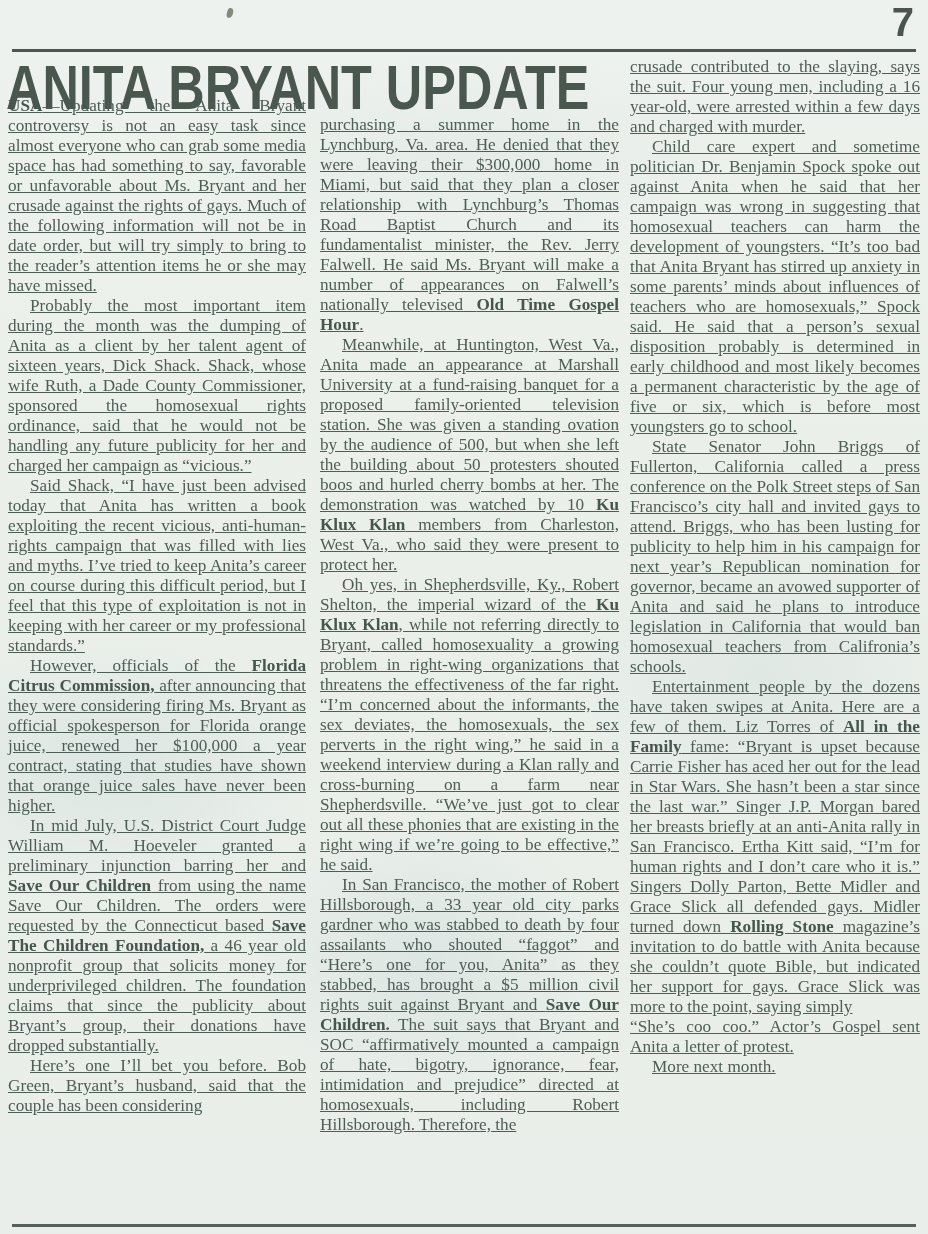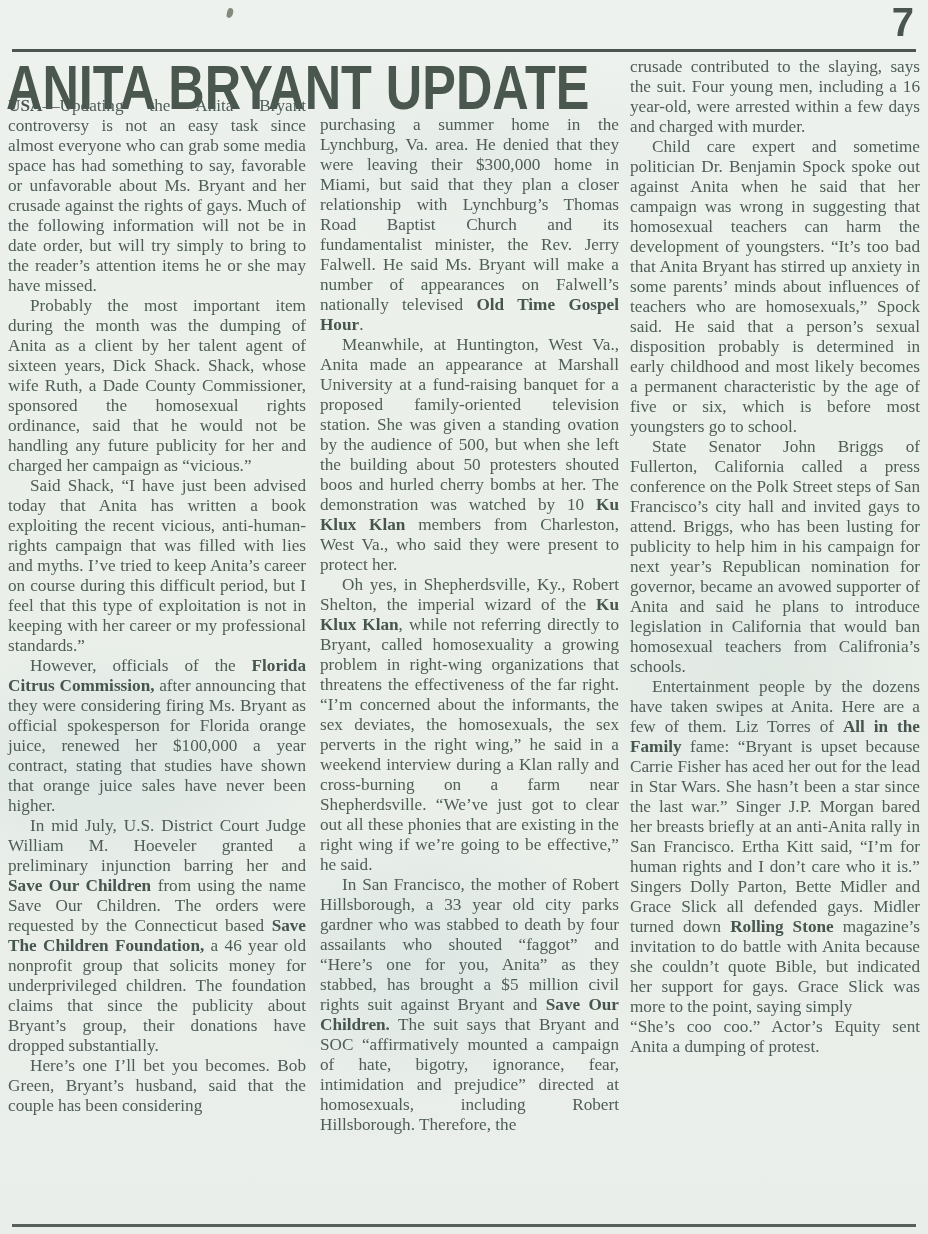--- a/index.html
+++ b/index.html
@@ -42,20 +42,21 @@
     color: #4a574f;
     transform: scaleX(0.80);
     transform-origin: left top;
   }
   .col {
     position: absolute;
     font-size: 17.2px; line-height: 20px;
     color: #4f5d57;
     text-align: justify;
     text-justify: inter-word;
+    text-decoration: underline;
   }
   .col1 { left: 8px;   top: 96px; width: 298px; }
   .col2 { left: 320px; top: 115px; width: 299px; }
   .col3 { left: 630px; top: 57px;  width: 290px; }
   .para { margin: 0; }
   .para.indent { text-indent: 22px; }
   .para b { font-weight: bold; color: #47554f; }
 </style>
 </head>
 <body>
@@ -64,29 +65,30 @@
   <div class="speck"></div>
   <div class="page-number">7</div>
   <div class="rule rule-top"></div>
   <h1 class="headline">ANITA BRYANT UPDATE</h1>
   <div class="col col1">
       <p class="para"><b>USA</b>—Updating the Anita Bryant controversy is not an easy task since almost everyone who can grab some media space has had something to say, favorable or unfavorable about Ms. Bryant and her crusade against the rights of gays. Much of the following information will not be in date order, but will try simply to bring to the reader’s attention items he or she may have missed.</p>
       <p class="para indent">Probably the most important item during the month was the dumping of Anita as a client by her talent agent of sixteen years, Dick Shack. Shack, whose wife Ruth, a Dade County Commissioner, sponsored the homosexual rights ordinance, said that he would not be handling any future publicity for her and charged her campaign as “vicious.”</p>
       <p class="para indent">Said Shack, “I have just been advised today that Anita has written a book exploiting the recent vicious, anti-human-rights campaign that was filled with lies and myths.  I’ve tried to keep Anita’s career on course during this difficult period, but I feel that this type of exploitation is not in keeping with her career or my professional standards.”</p>
       <p class="para indent">However, officials of the <b>Florida Citrus Commission,</b> after announcing that they were considering firing Ms. Bryant as official spokesperson for Florida orange juice, renewed her $100,000 a year contract, stating that studies have shown that orange juice sales have never been higher.</p>
       <p class="para indent">In mid July, U.S. District Court Judge William M. Hoeveler granted a preliminary injunction barring her and <b>Save Our Children</b> from using the name Save Our Children.  The orders were requested by the Connecticut based <b>Save The Children Foundation,</b> a 46 year old nonprofit group that solicits money for underprivileged children.  The foundation claims that since the publicity about Bryant’s group, their donations have dropped substantially.</p>
-      <p class="para indent">Here’s one I’ll bet you becomes.  Bob Green, Bryant’s husband, said that the couple has been considering</p>
+      <p class="para indent">Here’s one I’ll bet you before.  Bob Green, Bryant’s husband, said that the couple has been considering</p>
     </div>
   <div class="col col2">
       <p class="para">purchasing a summer home in the Lynchburg, Va. area.  He denied that they were leaving their $300,000 home in Miami, but said that they plan a closer relationship with Lynchburg’s Thomas Road Baptist Church and its fundamentalist minister, the Rev. Jerry Falwell.  He said Ms. Bryant will make a number of appearances on Falwell’s nationally televised <b>Old Time Gospel Hour</b>.</p>
       <p class="para indent">Meanwhile, at Huntington, West Va., Anita made an appearance at Marshall University at a fund-raising banquet for a proposed family-oriented television station.  She was given a standing ovation by the audience of 500, but when she left the building about 50 protesters shouted boos and hurled cherry bombs at her.  The demonstration was watched by 10 <b>Ku Klux Klan</b> members from Charleston, West Va., who said they were present to protect her.</p>
       <p class="para indent">Oh yes, in Shepherdsville, Ky., Robert Shelton, the imperial wizard of the <b>Ku Klux Klan</b>, while not referring directly to Bryant, called homosexuality a growing problem in right-wing organizations that threatens the effectiveness of the far right.  “I’m concerned about the informants, the sex deviates, the homosexuals, the sex perverts in the right wing,” he said in a weekend interview during a Klan rally and cross-burning on a farm near Shepherdsville.  “We’ve just got to clear out all these phonies that are existing in the right wing if we’re going to be effective,” he said.</p>
       <p class="para indent">In San Francisco, the mother of Robert Hillsborough, a 33 year old city parks gardner who was stabbed to death by four assailants who shouted “faggot” and “Here’s one for you, Anita” as they stabbed, has brought a $5 million civil rights suit against Bryant and <b>Save Our Children.</b>  The suit says that Bryant and SOC “affirmatively mounted a campaign of hate, bigotry, ignorance, fear, intimidation and prejudice” directed at homosexuals, including Robert Hillsborough.  Therefore, the</p>
     </div>
   <div class="col col3">
       <p class="para">crusade contributed to the slaying, says the suit.  Four young men, including a 16 year-old, were arrested within a few days and charged with murder.</p>
       <p class="para indent">Child care expert and sometime politician Dr. Benjamin Spock spoke out against Anita when he said that her campaign was wrong in suggesting that homosexual teachers can harm the development of youngsters.  “It’s too bad that Anita Bryant has stirred up anxiety in some parents’ minds about influences of teachers who are homosexuals,” Spock said.  He said that a person’s sexual disposition probably is determined in early childhood and most likely becomes a permanent characteristic by the age of five or six, which is before most youngsters go to school.</p>
       <p class="para indent">State Senator John Briggs of Fullerton, California called a press conference on the Polk Street steps of San Francisco’s city hall and invited gays to attend.  Briggs, who has been lusting for publicity to help him in his campaign for next year’s Republican nomination for governor, became an avowed supporter of Anita and said he plans to introduce legislation in California that would ban homosexual teachers from Califronia’s schools.</p>
       <p class="para indent">Entertainment people by the dozens have taken swipes at Anita.  Here are a few of them.  Liz Torres of <b>All in the Family</b> fame:  “Bryant is upset because Carrie Fisher has aced her out for the lead in Star Wars. She hasn’t been a star since the last war.”  Singer J.P. Morgan bared her breasts briefly at an anti-Anita rally in San Francisco.  Ertha Kitt said, “I’m for human rights and I don’t care who it is.” Singers Dolly Parton, Bette Midler and Grace Slick all defended gays.  Midler turned down <b>Rolling Stone</b> magazine’s invitation to do battle with Anita because she couldn’t quote Bible, but indicated her support for gays.  Grace Slick was more to the point, saying simply</p>
-      <p class="para">“She’s coo coo.”   Actor’s Equity sent Anita a dumping of protest.</p>
+      <p class="para">“She’s coo coo.”   Actor’s Gospel sent Anita a letter of protest.</p>
+      <p class="para indent">More next month.</p>
     </div>
   <div class="rule rule-bottom"></div>
 </div>
 
 </body></html>

